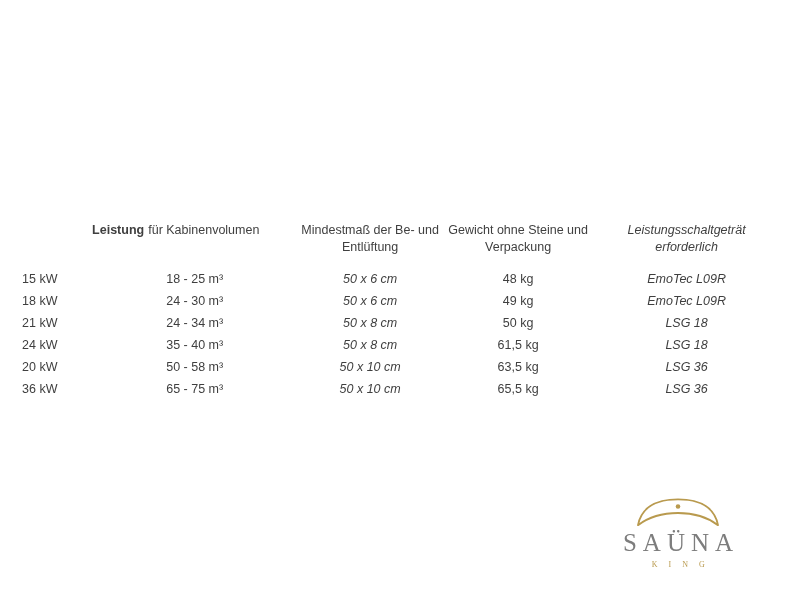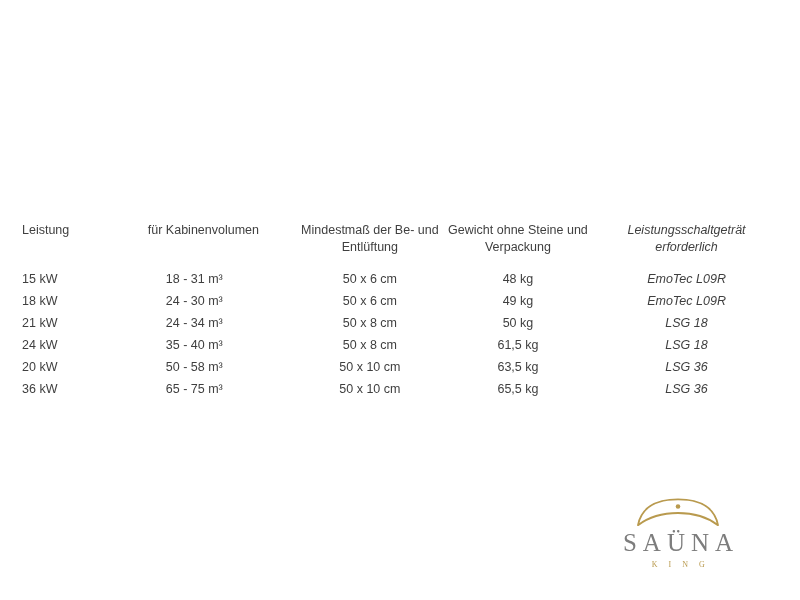--- a/index.html
+++ b/index.html
@@ -40,29 +40,29 @@
     padding: 2px 2px;
     line-height: 1.45;
     vertical-align: top;
   }
   .col-0 { width: 130px; text-align: left; }
   .col-1 { width: 135px; text-align: center; }
   .col-2 { width: 150px; text-align: center; }
   .col-3 { width: 155px; text-align: center; }
   .col-4 { width: 190px; text-align: center; font-style: italic; }
 
-  th.col-0 { text-align: left; }
+  th.col-0 { text-align: right; font-weight: bold; }
   th.col-1 { text-align: left; }
   th.col-2 { text-align: center; }
   th.col-3 { text-align: center; }
   th.col-4 { text-align: center; }
 
   td.col-0 { text-align: left; }
   td.col-1 { text-align: left; padding-left: 20px; }
-  td.col-2 { text-align: center; }
+  td.col-2 { text-align: center; font-style: italic; }
   td.col-3 { text-align: center; }
   td.col-4 { text-align: center; }
 
   
   .logo {
     position: absolute;
     left: 588px;
     top: 498px;
     width: 180px;
     height: 70px;
@@ -105,21 +105,21 @@
         <th class="col-0">Leistung</th>
         <th class="col-1">für Kabinenvolumen</th>
         <th class="col-2">Mindestmaß der Be- und Entlüftung</th>
         <th class="col-3">Gewicht ohne Steine und Verpackung</th>
         <th class="col-4">Leistungsschaltgeträt erforderlich</th>
       </tr>
     </thead>
     <tbody>
       <tr>
         <td class="col-0">15 kW</td>
-        <td class="col-1">18 - 31 m³</td>
+        <td class="col-1">18 - 25 m³</td>
         <td class="col-2">50 x 6 cm</td>
         <td class="col-3">48 kg</td>
         <td class="col-4">EmoTec L09R</td>
       </tr>
       <tr>
         <td class="col-0">18 kW</td>
         <td class="col-1">24 - 30 m³</td>
         <td class="col-2">50 x 6 cm</td>
         <td class="col-3">49 kg</td>
         <td class="col-4">EmoTec L09R</td>

